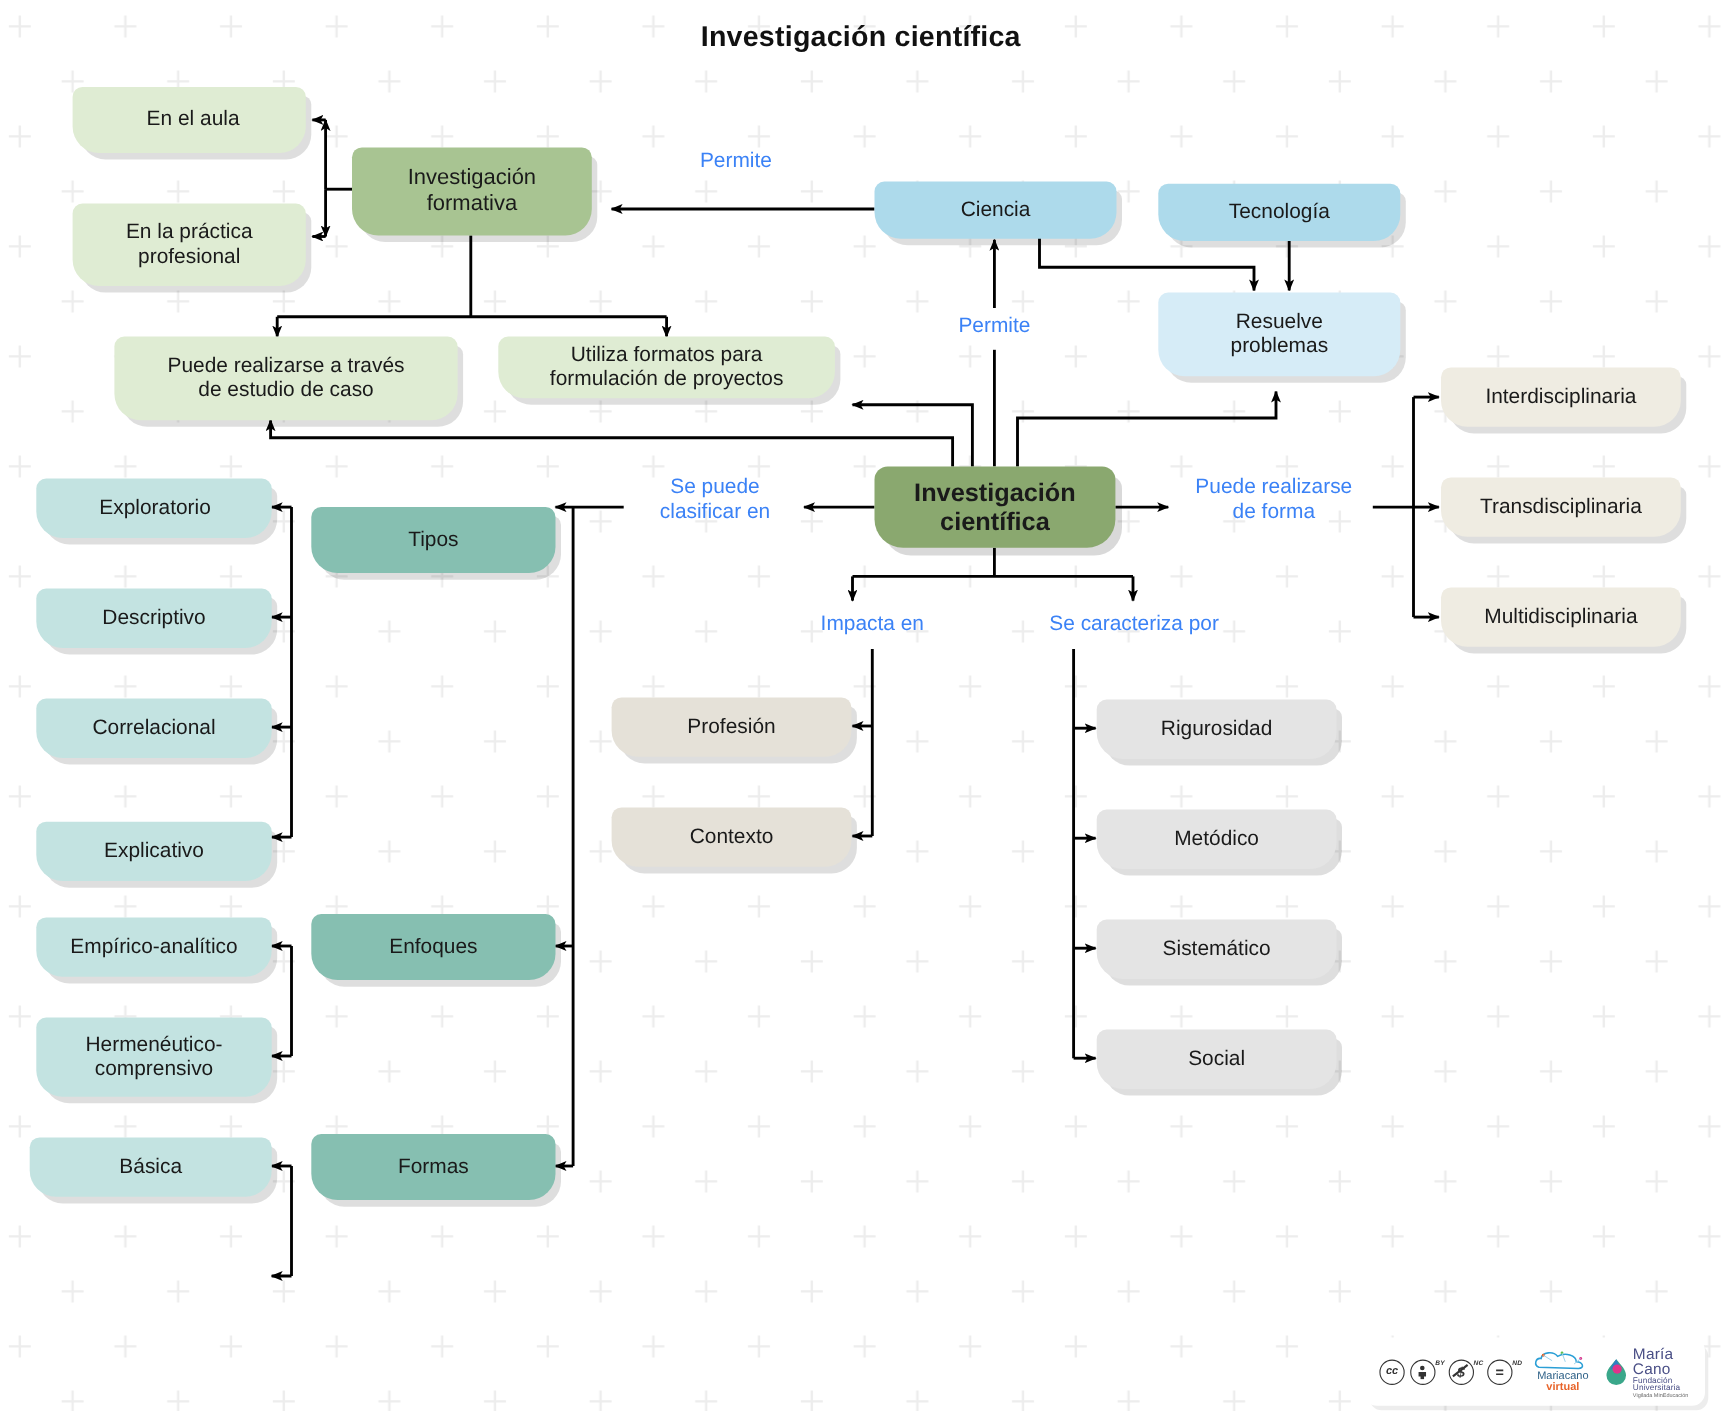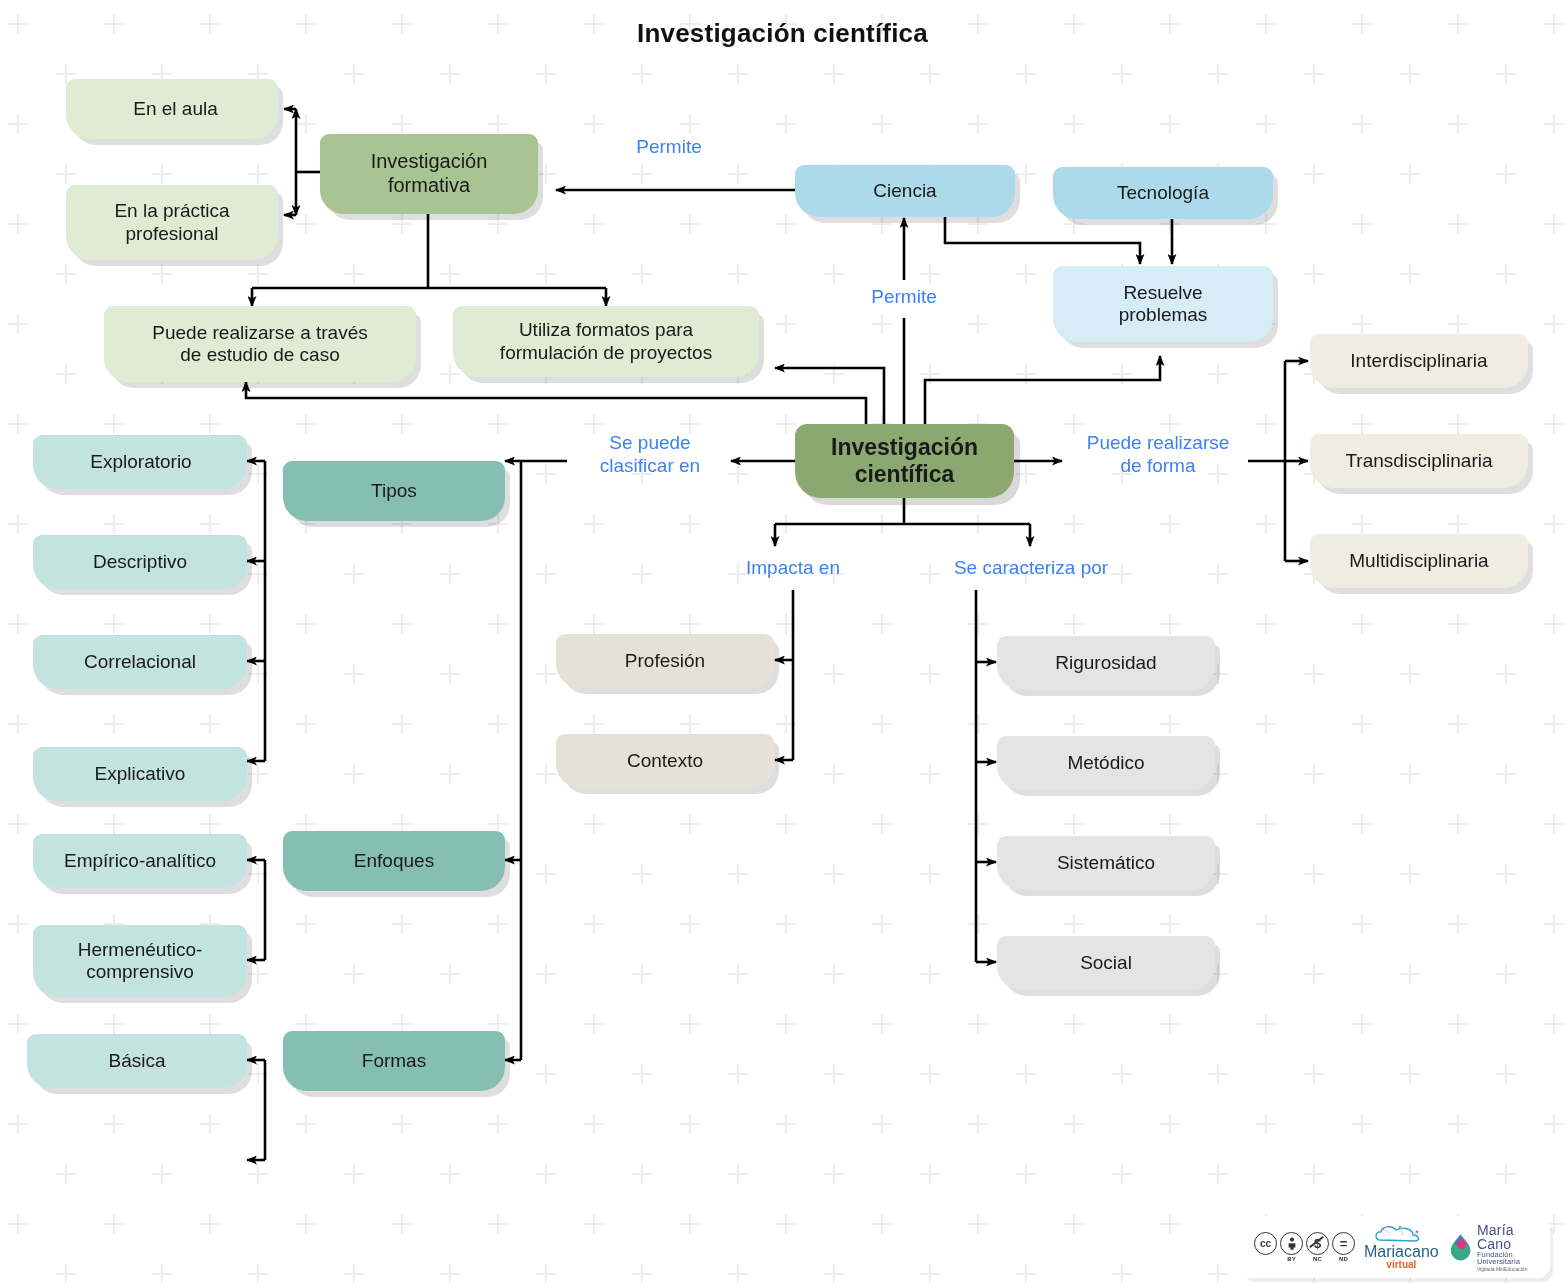--- a/index.html
+++ b/index.html
@@ -64,35 +64,35 @@
   
   .footer-bar{
     position:absolute;left:1240px;top:1216px;width:310px;height:62px;
     background:#ffffff;border-radius:12px;
     box-shadow:4px 5px 0 -1px rgba(0,0,0,.07);
     display:flex;align-items:center;gap:9px;padding-left:14px;
     box-sizing:border-box;
     z-index:3;
   }
   .cc-group{display:flex;align-items:flex-start;gap:3px;}
-  .cc-badge{display:flex;flex-direction:column;align-items:center;}
+  .cc-badge{display:flex;font-style:italic;}
   .cc-circle{
     width:21px;height:21px;border-radius:50%;
     border:1.7px solid #333;color:#333;
     display:flex;align-items:center;justify-content:center;
     font-size:11px;font-weight:bold;line-height:1;
   }
   .cc-cap{font-size:6px;font-weight:bold;color:#333;margin-top:1px;letter-spacing:.2px;}
   .mc-logo{display:flex;align-items:center;gap:4px;}
   .mc-text{display:flex;flex-direction:column;line-height:1;}
   .mc-name{font-size:14px;color:#4a4f86;letter-spacing:.2px;}
   .mc-sub{font-size:7.5px;color:#4a4f86;letter-spacing:.1px;}
   .mc-sub2{font-size:5px;color:#6a6a6a;margin-top:1px;}
   .mcv{display:flex;flex-direction:column;align-items:center;line-height:1;}
-  .mcv-a{font-size:16px;color:#2b5f86;}
+  .mcv-a{font-size:10px;color:#2b5f86;}
   .mcv-b{font-size:10px;color:#e8642a;font-weight:bold;}
 </style>
 </head>
 <body>
 
 <svg id="bg-pattern" xmlns="http://www.w3.org/2000/svg">
   <defs>
     <pattern id="plusPat" width="96" height="100" patternUnits="userSpaceOnUse">
       <g stroke="#ededed" stroke-width="2.2">
         <path d="M8 24 H28 M18 14 V34"></path>
@@ -201,21 +201,21 @@
   <div class="node c-green-mid" style="left:320px;top:134px;width:218px;height:80px;white-space:pre-line;font-size:20px;">
     <span>Investigación
 formativa</span>
   </div>
 
   <div class="node c-green-pale" style="left:104px;top:306px;width:312px;height:76px;white-space:pre-line;">
     <span>Puede realizarse a través
 de estudio de caso</span>
   </div>
 
-  <div class="node c-green-pale" style="left:453px;top:306px;width:306px;height:71px;white-space:pre-line;">
+  <div class="node c-green-pale" style="left:453px;top:306px;width:306px;height:56px;white-space:pre-line;">
     <span>Utiliza formatos para
 formulación de proyectos</span>
   </div>
 
   <div class="node c-blue-mid" style="left:795px;top:165px;width:220px;height:52px;">
     <span>Ciencia</span>
   </div>
 
   <div class="node c-blue-mid" style="left:1053px;top:167px;width:220px;height:52px;">
     <span>Tecnología</span>

